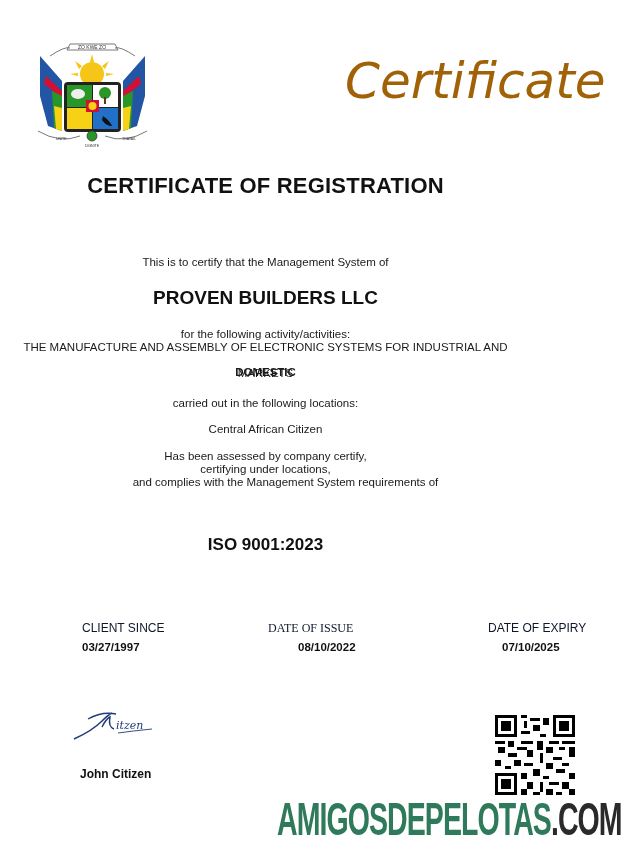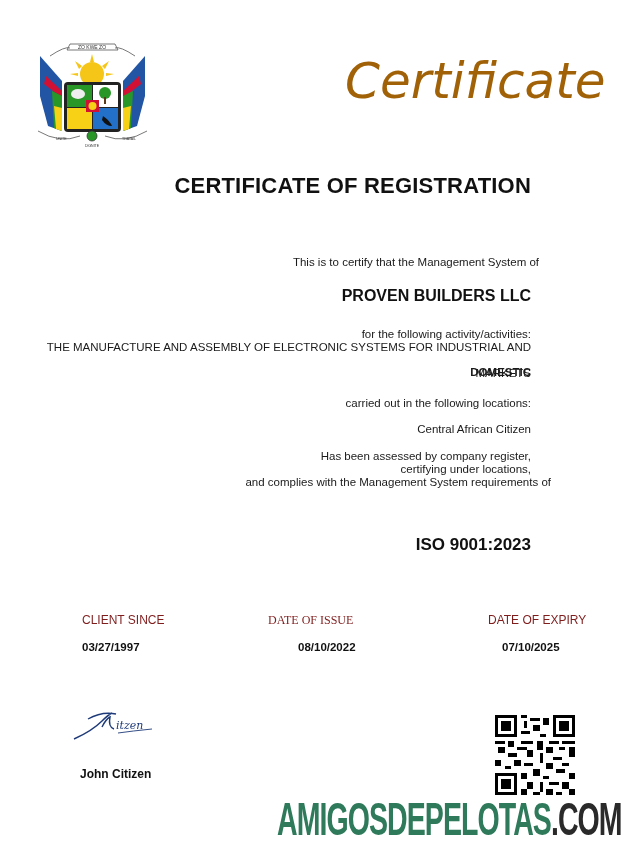--- a/index.html
+++ b/index.html
@@ -1,27 +1,27 @@
 <!DOCTYPE html>
 <html><head>
 <meta charset="utf-8">
 <style>
   html, body { margin:0; padding:0; background:#ffffff; }
   body { width:631px; height:863px; position:relative; overflow:hidden;
          font-family:"Liberation Sans", sans-serif; color:#111; }
   .abs { position:absolute; }
-  .center { left:0; width:531px; text-align:right; }
+  .center { left:0; width:531px; text-align:center; }
   #emblem { left:30px; top:36px; width:125px; height:112px; }
   #brand { left:345px; top:52px; font-family:"DejaVu Sans", sans-serif; font-style:italic;
            font-size:50px; color:#a16207; letter-spacing:0px; }
   #title { top:173px; font-size:22px; font-weight:bold; letter-spacing:0.2px; }
   .t12 { font-size:11.5px; color:#1a1a1a; line-height:13px; }
-  #company { top:287px; font-size:16px; font-weight:bold; }
+  #company { top:287px; font-size:19px; font-weight:bold; }
   #iso { top:535px; font-size:17px; font-weight:bold; }
-  .lbl { font-size:12px; color:#7f1d1d; }
+  .lbl { font-size:12px; color:#0f172a;margin-top:8px; }
   .val { font-size:11.5px; font-weight:bold; color:#111; }
   #sig { left:72px; top:705px; width:90px; height:40px; }
   #signame { left:80px; top:767px; font-size:12px; font-weight:bold; }
   #qr { left:495px; top:715px; width:80px; height:80px; }
   #wm { left:277px; top:792px; font-family:"Liberation Sans", sans-serif; font-weight:bold;
         font-size:46px; letter-spacing:-1.5px; transform:scaleX(0.62); transform-origin:left top; white-space:nowrap; }
   #wm .g { color:#2e7a5a; }
   #wm .d { color:#2a2a2a; }
 </style>
 </head>
@@ -66,33 +66,33 @@
     <text x="92" y="104" font-size="3.5" fill="#333" font-family="Liberation Sans, sans-serif">TRAVAIL</text>
     <text x="62" y="111" font-size="3.5" text-anchor="middle" fill="#333" font-family="Liberation Sans, sans-serif">DIGNITE</text>
     <circle cx="62" cy="100" r="5" fill="#289728" stroke="#333" stroke-width="0.8"></circle>
   </svg>
 </div>
 
 <div id="brand" class="abs">Certificate</div>
 
 <div id="title" class="abs center">CERTIFICATE OF REGISTRATION</div>
 
-<div class="abs center t12" style="top:256px;margin-left:8px;">This is to certify that the Management System of</div>
+<div class="abs center t12" style="top:256px;">This is to certify that the Management System of</div>
 
 <div id="company" class="abs center">PROVEN BUILDERS LLC</div>
 
 <div class="abs center t12" style="top:328px;">for the following activity/activities:</div>
 <div class="abs center t12" style="top:341px;">THE MANUFACTURE AND ASSEMBLY OF ELECTRONIC SYSTEMS FOR INDUSTRIAL AND</div>
 <div class="abs center t12" style="top:366px;font-weight:bold;">DOMESTIC</div>
 <div class="abs center t12" style="top:367px;">MARKETS</div>
 
 <div class="abs center t12" style="top:397px;">carried out in the following locations:</div>
 <div class="abs center t12" style="top:423px;">Central African Citizen</div>
 
-<div class="abs center t12" style="top:450px;">Has been assessed by company register,</div>
+<div class="abs center t12" style="top:450px;">Has been assessed by company certify,</div>
 <div class="abs center t12" style="top:463px;">certifying under locations,</div>
 <div class="abs center t12" style="top:476px;margin-left:20px;">and complies with the Management System requirements of</div>
 
 <div id="iso" class="abs center">ISO 9001:2023</div>
 
 <div class="abs lbl" style="left:82px; top:613px;">CLIENT SINCE</div>
 <div class="abs val" style="left:82px; top:641px;text-align:center;">03/27/1997</div>
 
 <div class="abs lbl" style="left:268px; top:613px;font-family:Liberation Serif, serif;">DATE OF ISSUE</div>
 <div class="abs val" style="left:268px; top:641px;padding-left:30px;">08/10/2022</div>

